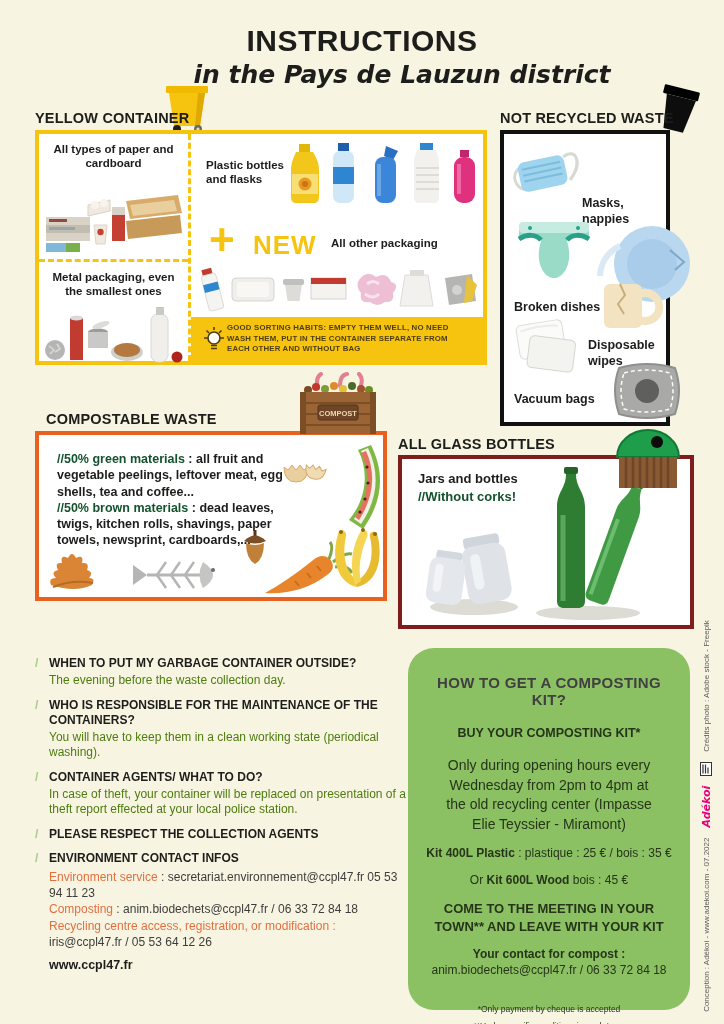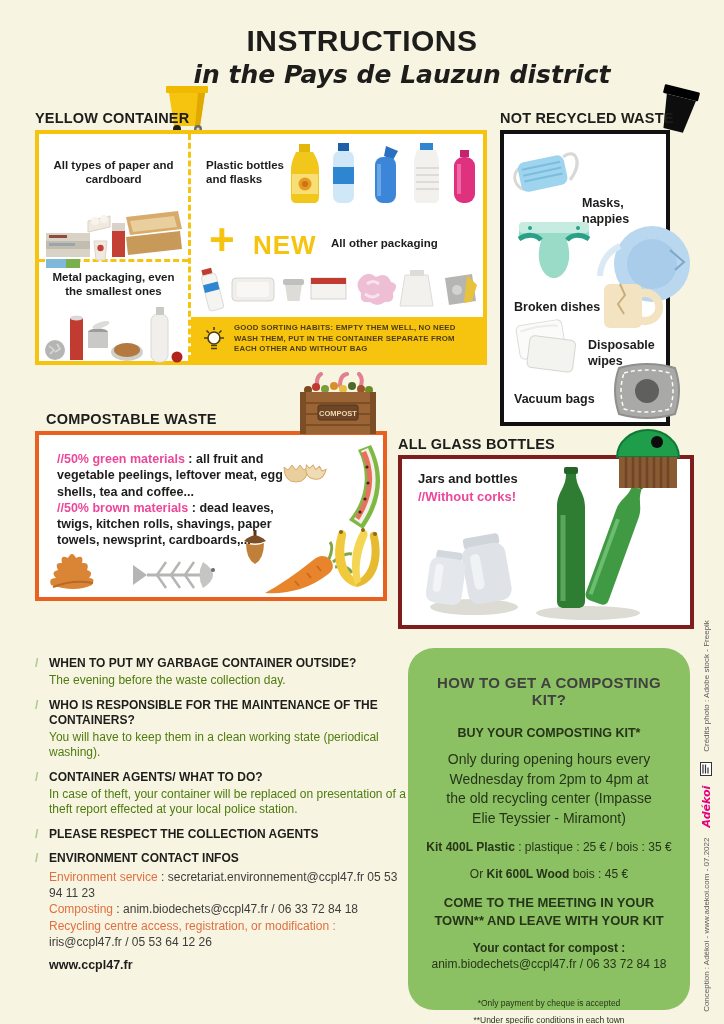--- a/index.html
+++ b/index.html
@@ -15,45 +15,45 @@
   
   .box{position:absolute;background:#fff;box-sizing:border-box;}
   .box-yellow{left:35px;top:130px;width:452px;height:235px;border:4px solid #f6c40e;}
   .box-black{left:500px;top:130px;width:170px;height:296px;border:4px solid #111;}
   .box-orange{left:35px;top:431px;width:352px;height:170px;border:4px solid #e8611f;}
   .box-green{left:398px;top:455px;width:296px;height:174px;border:4px solid #7f1d1d;}
   .lbl{font-weight:bold;font-size:11.5px;line-height:1.25;}
   .lbl-c{text-align:center;}
   
   .y-left{position:absolute;left:0;top:0;width:152px;height:227px;border-right:3px dashed #f6c40e;box-sizing:border-box;}
-  .y-cell-paper{height:128px;border-bottom:3px dashed #f6c40e;box-sizing:border-box;padding-top:24px;}
+  .y-cell-paper{height:128px;border-bottom:3px dashed #f6c40e;box-sizing:border-box;padding-top:8px;}
   .y-cell-metal{padding-top:8px;}
   .plus{font-size:44px;font-weight:bold;color:#f6c40e;line-height:.8;}
   .new{font-size:26px;font-weight:bold;color:#f6c40e;letter-spacing:1px;}
   .y-banner{position:absolute;left:152px;right:0;bottom:0;height:44px;background:#f6c40e;
-    display:flex;align-items:center;gap:7px;padding:0 10px;box-sizing:border-box;}
+    display:flex;align-items:center;padding:0 10px;box-sizing:border-box;}
   .y-banner p{margin:0;font-size:7.8px;font-weight:bold;color:#4e3d12;line-height:1.4;letter-spacing:.2px;}
   
   .compost-text{font-size:12.5px;font-weight:bold;line-height:1.3;}
-  .orange{color:#ec4899;}
+  .orange{color:#14532d;}
   
   .faq{left:35px;top:656px;width:372px;display:flex;flex-direction:column;gap:9px;}
   .faq-q{font-size:12px;font-weight:bold;line-height:1.25;position:relative;padding-left:14px;}
   .faq-slash{position:absolute;left:0;top:0;color:#a9cb8b;font-weight:bold;}
   .faq-a{font-size:12px;color:#4d7c0f;line-height:1.3;padding-left:14px;margin-top:2px;}
   .contact-line{font-size:12px;color:#3d3d3b;line-height:1.35;}
   .contact-label{color:#e07040;}
   .website{font-size:12.5px;font-weight:bold;margin-top:8px;}
   
   .kit{left:408px;top:648px;width:282px;height:362px;background:#8cc163;border-radius:26px;
     text-align:center;padding:26px 18px;box-sizing:border-box;color:#26351a;}
   .kit::before{content:"";position:absolute;left:-8px;top:10px;right:8px;bottom:-8px;
     border:2px solid #9ccd78;border-radius:28px;z-index:-1;}
   .kit-title{color:#404040;font-size:15px;font-weight:bold;letter-spacing:.3px;margin:0 0 18px;}
-  .kit-buy{font-size:12.5px;font-weight:bold;margin:0 0 10px;}
+  .kit-buy{font-size:12.5px;font-weight:bold;margin:0 0 16px;}
   .kit-text{font-size:14px;line-height:1.4;margin:0 14px 12px;}
   .kit-line{font-size:12px;margin:0 0 13px;}
   .kit-meeting{font-size:13px;font-weight:bold;line-height:1.35;margin:6px 6px 12px;}
   .kit-contact-label{font-size:12px;font-weight:bold;margin:0 0 2px;}
   .kit-contact-value{font-size:12px;margin:0 0 24px;}
   .kit-foot{font-size:8.5px;line-height:1.9;margin:0;}
   
   .credits{left:506px;top:808px;width:400px;height:16px;transform-origin:200px 8px;
     transform:rotate(-90deg);display:flex;align-items:center;justify-content:center;gap:10px;
     font-size:8px;color:#5b5b5b;}

